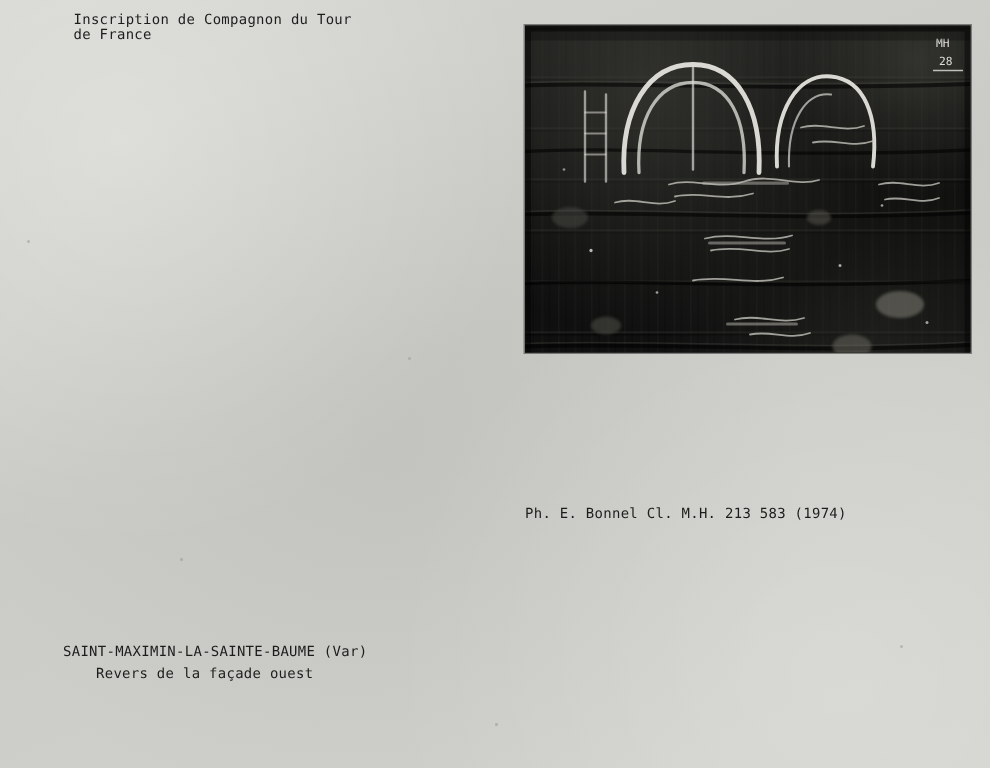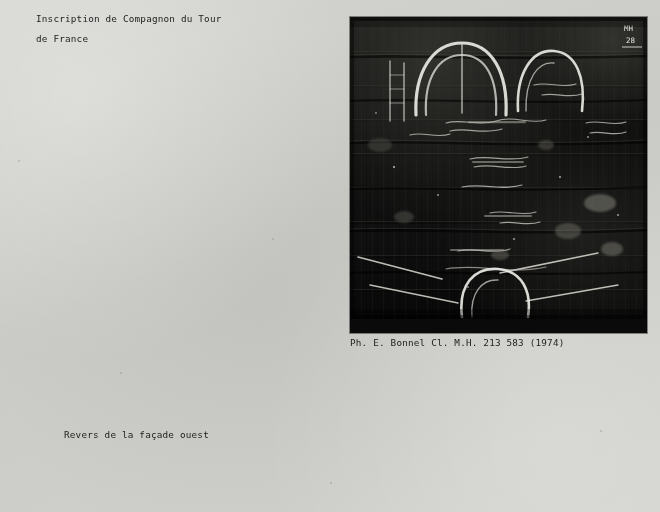--- a/index.html
+++ b/index.html
@@ -28,36 +28,36 @@
   }
   .speck {
     position: absolute;
     background: #9a9a95;
     border-radius: 50%;
     opacity: 0.55;
   }
 
   .caption-top {
     position: absolute;
-    left: 36px;
+    left: 49px;
     top: 9px;
     width: 290px;
     font-size: 9.3px;
-    line-height: 20px;
+    line-height: 10px;
     color: #1d1d1d;
     letter-spacing: 0.2px;
     white-space: pre-line;
   }
 
   .photo-frame {
     position: absolute;
     left: 350px;
     top: 17px;
     width: 297px;
-    height: 316px;
+    height: 218px;
     background: #0a0a0a;
     overflow: hidden;
     box-shadow: 0 0 0 1px rgba(40,40,40,0.5);
   }
 
   .photo-frame svg {
     display: block;
   }
 
   .photo-credit {
@@ -239,14 +239,15 @@
 
     <rect x="0" y="0" width="297" height="302" fill="none" stroke="#000" stroke-width="8" opacity="0.45"></rect>
     <rect x="0" y="0" width="297" height="10" fill="#000" opacity="0.25"></rect>
     <rect x="0" y="292" width="297" height="10" fill="#000" opacity="0.3"></rect>
   </svg>
 </div>
 
 <div class="photo-credit">Ph. E. Bonnel Cl. M.H. 213 583 (1974)</div>
 
 <div class="caption-bottom">
+  <div class="line-main">SAINT-MAXIMIN-LA-SAINTE-BAUME (Var)</div>
   <div class="line-indent">Revers de la façade ouest</div>
 </div>
 
 </body></html>

